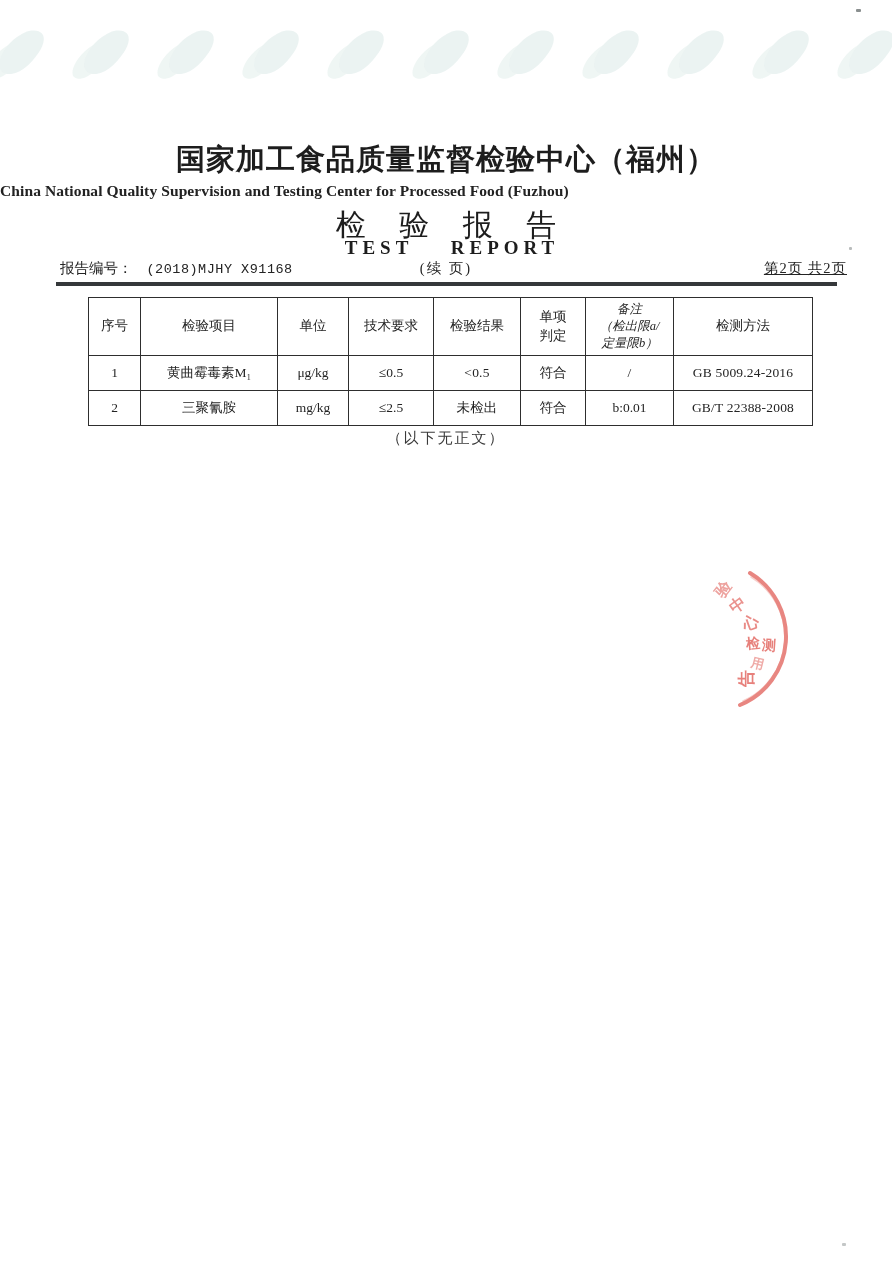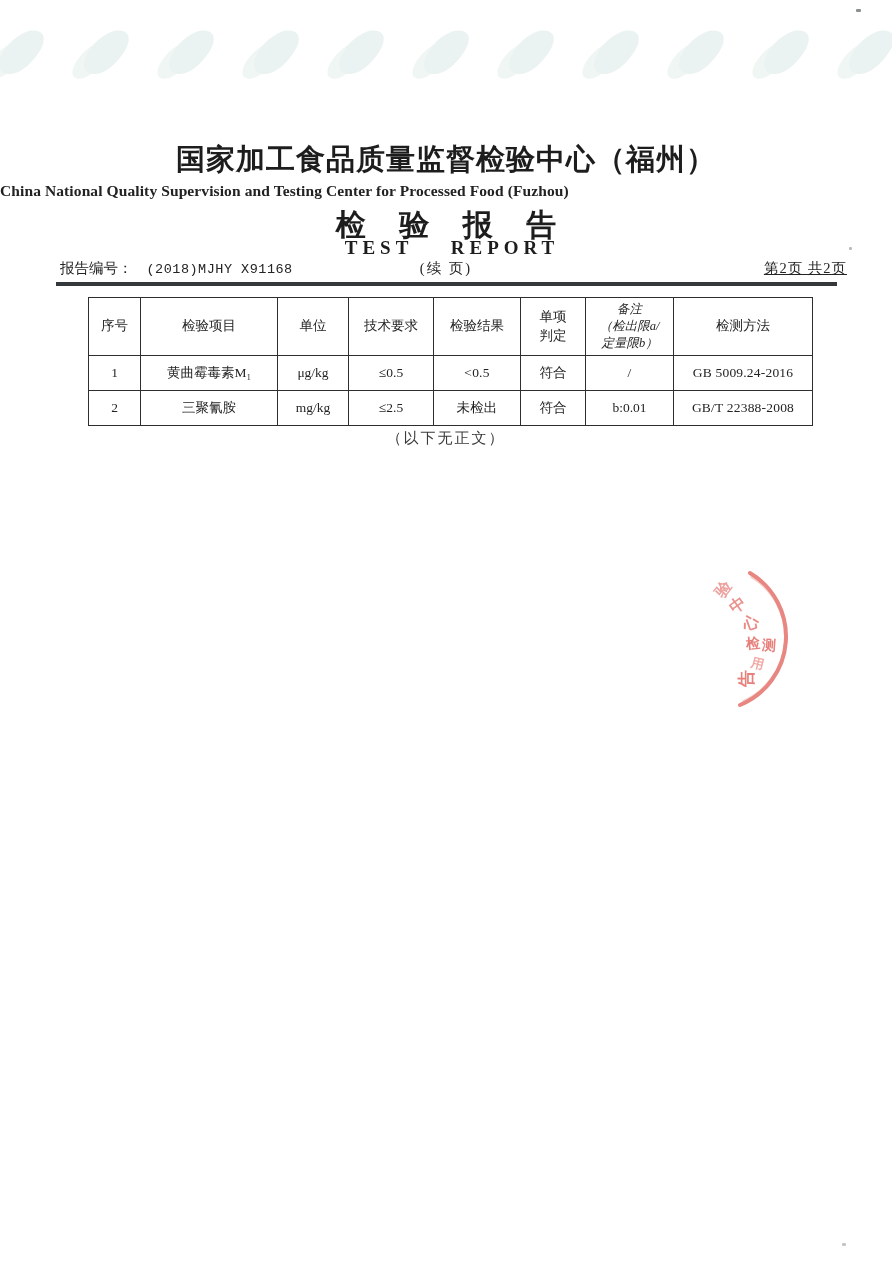--- a/index.html
+++ b/index.html
@@ -36,21 +36,21 @@
     text-align: center; font-size: 29px; font-weight: bold;
     letter-spacing: 1px; color: #1d1d1d; font-family: Liberation Mono, monospace;
   }
   .org-title-en {
     position: absolute; top: 182px; left: 0; width: 100%;
     text-align: left; font-size: 15.5px; font-weight: bold;
     letter-spacing: 0.1px; color: #222;
   }
   .report-title {
     position: absolute; top: 205px; left: 0; width: 100%;
-    text-align: center; font-size: 30px; font-weight: bold;
+    text-align: center; font-size: 30px; font-weight: normal;
     word-spacing: 26px; color: #1d1d1d;
   }
   .report-title-en {
     position: absolute; top: 237px; left: 6px; width: 100%;
     text-align: center; font-size: 19px; font-weight: bold;
     letter-spacing: 5px; word-spacing: 28px; color: #1d1d1d;
   }
 
   
   .meta-row { position: absolute; top: 259px; left: 0; width: 100%; height: 22px; font-size: 14.5px; }

